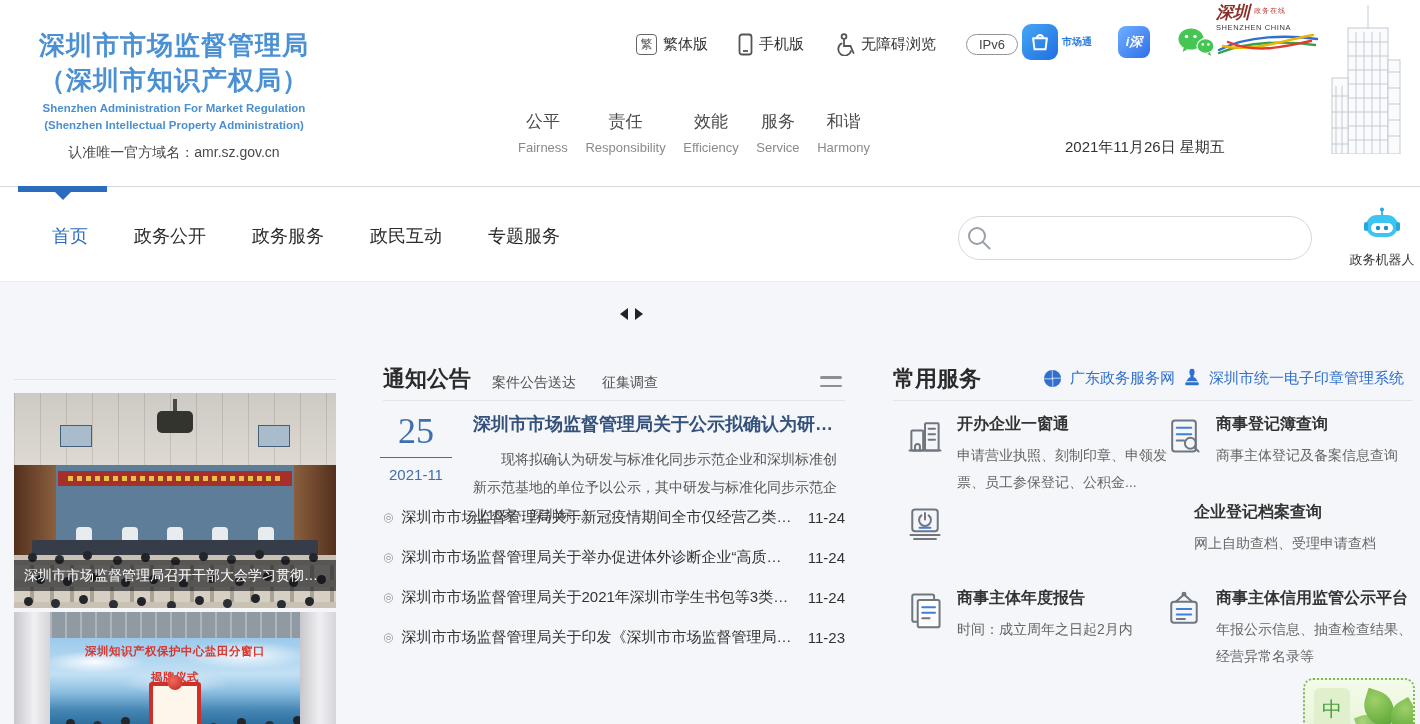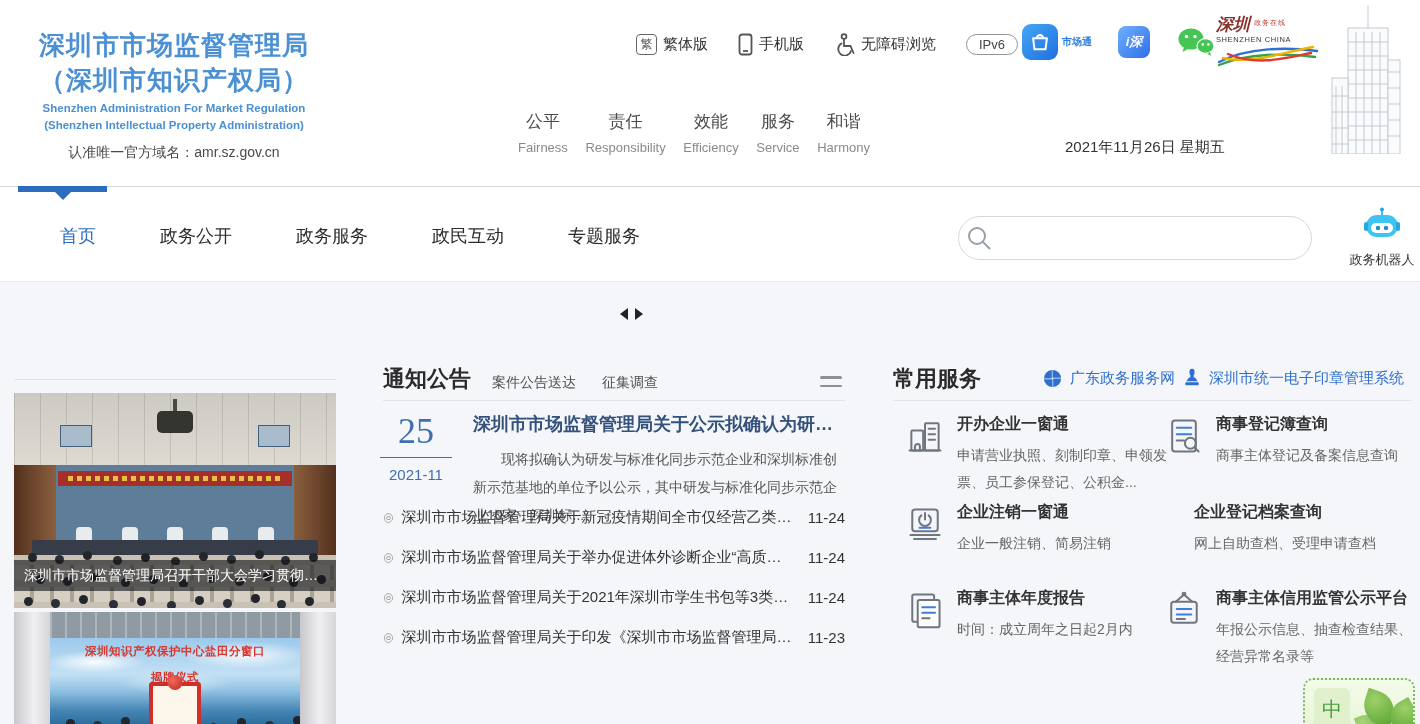--- a/index.html
+++ b/index.html
@@ -20,40 +20,40 @@
 
   .apps{position:absolute;left:1022px;top:24px;display:flex;align-items:center;gap:26px;}
   .app-market{display:flex;align-items:center;gap:4px;cursor:pointer;}
   .app-sq{width:36px;height:36px;border-radius:9px;display:flex;align-items:center;justify-content:center;}
   .app-market .app-sq{background:linear-gradient(135deg,#45a6f5,#1f6fe0);}
   .app-market-label{font-size:10px;font-weight:bold;color:#2a7de1;}
   .app-isz{width:32px;height:32px;border-radius:8px;background:linear-gradient(135deg,#6fb0ff,#2f6fe8);
            display:flex;align-items:center;justify-content:center;color:#fff;font-size:13px;font-weight:bold;cursor:pointer;font-style:italic;}
   .app-wechat{cursor:pointer;display:flex;align-items:center;}
 
-  .szlogo{position:absolute;left:1216px;top:16px;width:108px;cursor:pointer;}
+  .szlogo{position:absolute;left:1216px;top:4px;width:108px;cursor:pointer;}
   .szlogo-row{display:flex;align-items:flex-start;gap:4px;}
   .szlogo-cn{font-size:17px;font-weight:bold;color:#8a2f2a;font-style:italic;line-height:18px;}
   .szlogo-tag{font-size:7px;color:#c0392b;margin-top:2px;letter-spacing:1px;}
   .szlogo-en{font-size:7.5px;color:#3a3a3a;letter-spacing:.6px;margin-top:1px;}
 
   .building{position:absolute;right:2px;top:0;width:104px;height:154px;}
 
   .values{position:absolute;left:518px;top:110px;width:352px;display:flex;justify-content:space-between;}
   .value-item{text-align:center;}
   .value-cn{font-size:17px;color:#4a4a4a;}
   .value-en{font-size:13px;color:#8a8a8a;margin-top:7px;}
   .h-date{position:absolute;left:1065px;top:138px;font-size:15px;color:#333;}
 
   
   .navbar{position:absolute;top:186px;left:0;width:1420px;height:96px;background:#fff;
           border-top:1px solid #d5d7da;border-bottom:1px solid #e9ebf0;box-sizing:border-box;}
   .nav-indicator{position:absolute;left:18px;top:-1px;width:89px;height:6px;background:#2b6cbf;}
   .nav-tri{position:absolute;left:37px;top:6px;width:0;height:0;border-left:8px solid transparent;border-right:8px solid transparent;border-top:8px solid #2b6cbf;}
-  .nav-items{position:absolute;left:60px;top:37px;display:flex;gap:64px;font-size:18px;}
+  .nav-items{position:absolute;left:52px;top:37px;display:flex;gap:46px;font-size:18px;}
   .nav-item{color:#2b2b2b;cursor:pointer;white-space:nowrap;}
   .nav-item.active{color:#2b6cbf;}
   .searchbox{position:absolute;left:958px;top:29px;width:354px;height:44px;border:1px solid #d8d8d8;border-radius:22px;
              background:#fff;box-sizing:border-box;display:flex;align-items:center;}
   .search-input{flex:1;border:none;outline:none;background:transparent;font-size:15px;color:#333;padding:0 8px 0 20px;
                 font-family:"Liberation Sans","DejaVu Sans",sans-serif;}
   .search-input::placeholder{color:#a8a8a8;}
   .search-btn{width:40px;height:100%;display:flex;align-items:center;justify-content:center;cursor:pointer;}
   .robot{position:absolute;left:1346px;top:20px;width:72px;text-align:center;cursor:pointer;}
   .robot-label{font-size:13px;color:#333;margin-top:8px;white-space:nowrap;}
@@ -449,24 +449,20 @@
       <span class="svc-icon">
         <svg width="40" height="40" viewBox="0 0 44 44" fill="none" stroke="#6f7680" stroke-width="2.2" stroke-linecap="round" stroke-linejoin="round">
           <rect x="8" y="6" width="28" height="24" rx="3"></rect>
           <path d="M18 12.5 a6.5 6.5 0 1 0 8 0"></path>
           <line x1="22" y1="10" x2="22" y2="17"></line>
           <line x1="16" y1="26" x2="28" y2="26" stroke="#3f7fd6"></line>
           <line x1="6" y1="34" x2="38" y2="34"></line>
           <line x1="10" y1="38.5" x2="34" y2="38.5"></line>
         </svg>
       </span>
-      <div class="svc-body">
-        <div class="svc-title">企业注销一窗通</div>
-        <div class="svc-desc">企业一般注销、简易注销</div>
-      </div>
     </div>
 
     <div class="svc-item" style="left:1164px;top:220px;width:250px;">
       <div class="svc-body noicon" style="width:205px;">
         <div class="svc-title">企业登记档案查询</div>
         <div class="svc-desc">网上自助查档、受理申请查档</div>
       </div>
     </div>
 
     <div class="svc-item" style="left:905px;top:306px;width:290px;">

